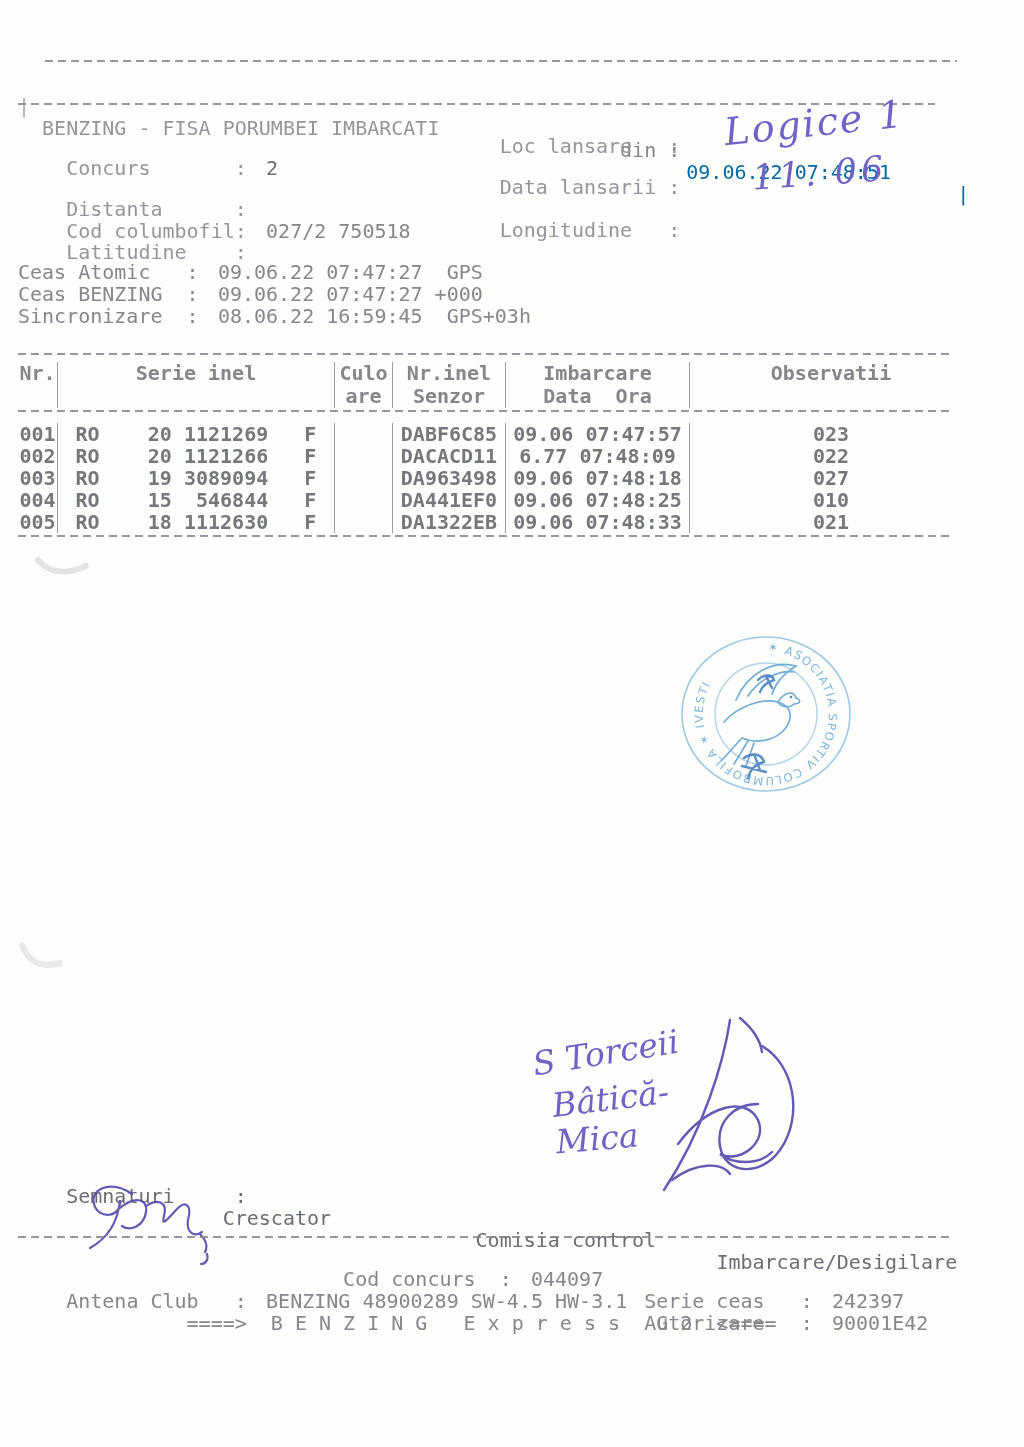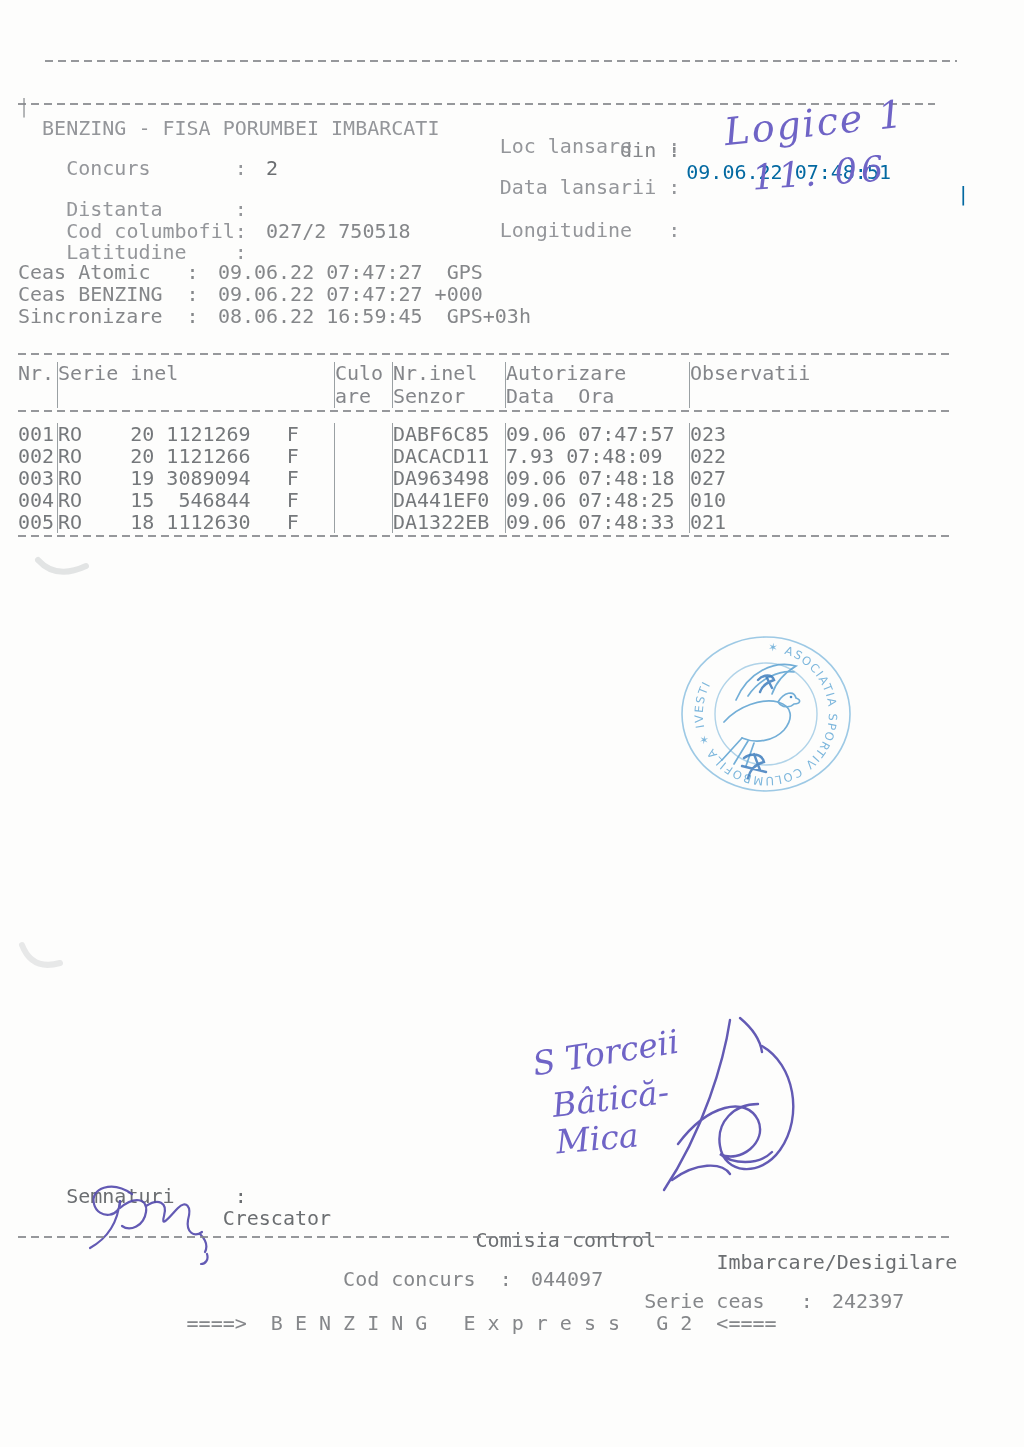--- a/index.html
+++ b/index.html
@@ -16,21 +16,21 @@
   .soft{color:#94969a;}
   .mid{color:#85878a;}
   .ink{color:#6b6e71;}
   .dark{color:#0369a1;}
   .lbl{display:inline-block;width:14ch;white-space:pre;}
   .val{margin-left:1.6ch;white-space:pre;}
   .fieldR{position:absolute;left:40ch;top:0;white-space:pre;}
   
   table.ptab{position:absolute;left:18px;border-collapse:collapse;table-layout:fixed;
     font-size:20px;color:#75787b;}
-  table.ptab th,table.ptab td{padding:0;margin:8px;font-weight:normal;text-align:left;
+  table.ptab th,table.ptab td{padding:0;margin:8px;font-weight:bold;text-align:center;
     white-space:pre;vertical-align:top;}
   table.ptab .b{border-left:1.6px solid #9aa0a3;}
   th .h2l{line-height:23px;color:#84868a;}
   table.tbody td{height:22px;line-height:22px;}
   .c0{width:39px;} .c1{width:276px;} .c2{width:57px;} .c3{width:112px;} .c4{width:183px;} .c5{width:282px;}
   th.c0{padding-left:2px;} th.c1{padding-left:33px;} th.c2{padding-left:4px;}
   th.c3{padding-left:8px;} th.c4{padding-left:8px;} th.c5{padding-left:18px;}
   td.c0{padding-left:0;} td.c1{padding-left:33px;} td.c2{padding-left:4px;}
   td.c3{padding-left:8px;} td.c4{padding-left:8px;} td.c5{padding-left:4px;}
   
@@ -84,21 +84,21 @@
         <col class="c3">
         <col class="c4">
         <col class="c5">
       </colgroup>
     <tbody>
         <tr>
       <th class="c0"><div class="h2l">Nr.</div><div class="h2l"></div></th>
       <th class="c1 b"><div class="h2l">Serie inel</div><div class="h2l"></div></th>
       <th class="c2 b"><div class="h2l">Culo</div><div class="h2l">are</div></th>
       <th class="c3 b"><div class="h2l">Nr.inel</div><div class="h2l">Senzor</div></th>
-      <th class="c4 b"><div class="h2l">Autorizare</div><div class="h2l">Data  Ora</div></th>
+      <th class="c4 b"><div class="h2l">Imbarcare</div><div class="h2l">Data  Ora</div></th>
       <th class="c5 b"><div class="h2l">Observatii</div><div class="h2l"></div></th>
     </tr>
   </tbody>
     </table>
 
   <div class="dash" style="top:410px;left:18px;width:932px"></div>
 
   <table class="ptab tbody" style="top:423px">
     <colgroup>
         <col class="c0">
@@ -115,21 +115,21 @@
           <td class="c2 b"></td>
           <td class="c3 b">DABF6C85</td>
           <td class="c4 b">09.06 07:47:57</td>
           <td class="c5 b">023</td>
         </tr>
         <tr>
           <td class="c0">002</td>
           <td class="c1 b">RO    20 1121266   F</td>
           <td class="c2 b"></td>
           <td class="c3 b">DACACD11</td>
-          <td class="c4 b">7.93 07:48:09</td>
+          <td class="c4 b">6.77 07:48:09</td>
           <td class="c5 b">022</td>
         </tr>
         <tr>
           <td class="c0">003</td>
           <td class="c1 b">RO    19 3089094   F</td>
           <td class="c2 b"></td>
           <td class="c3 b">DA963498</td>
           <td class="c4 b">09.06 07:48:18</td>
           <td class="c5 b">027</td>
         </tr>
@@ -220,17 +220,21 @@
       <path d="M150,56 C156,62 158,68 155,74 M157,76 C159,82 155,86 151,86"></path>
     </g>
   </svg>
 
   <div class="dash" style="top:1236px;left:18px;width:932px"></div>
 
   <div class="row mid" style="top:1246px">
     <span class="abs" style="left:27ch"><span class="lbl" style="width:13ch">Cod concurs</span><span>:</span><span class="val">044097</span></span>
     <span class="abs" style="left:52ch"><span class="lbl" style="width:13ch">Serie ceas</span><span>:</span><span class="val">242397</span></span>
   </div>
+  <div class="row mid" style="top:1268px">
+    <span><span class="lbl">Antena Club</span><span>:</span><span class="val">BENZING 48900289 SW-4.5 HW-3.1</span></span>
+    <span class="abs" style="left:52ch"><span class="lbl" style="width:13ch">Autorizare</span><span>:</span><span class="val">90001E42</span></span>
+  </div>
   <div class="row mid" style="top:1290px">
     <span class="abs" style="left:14ch">====&gt;  B E N Z I N G   E x p r e s s   G 2  &lt;====</span>
   </div>
 
 </div>
 
 </body></html>

